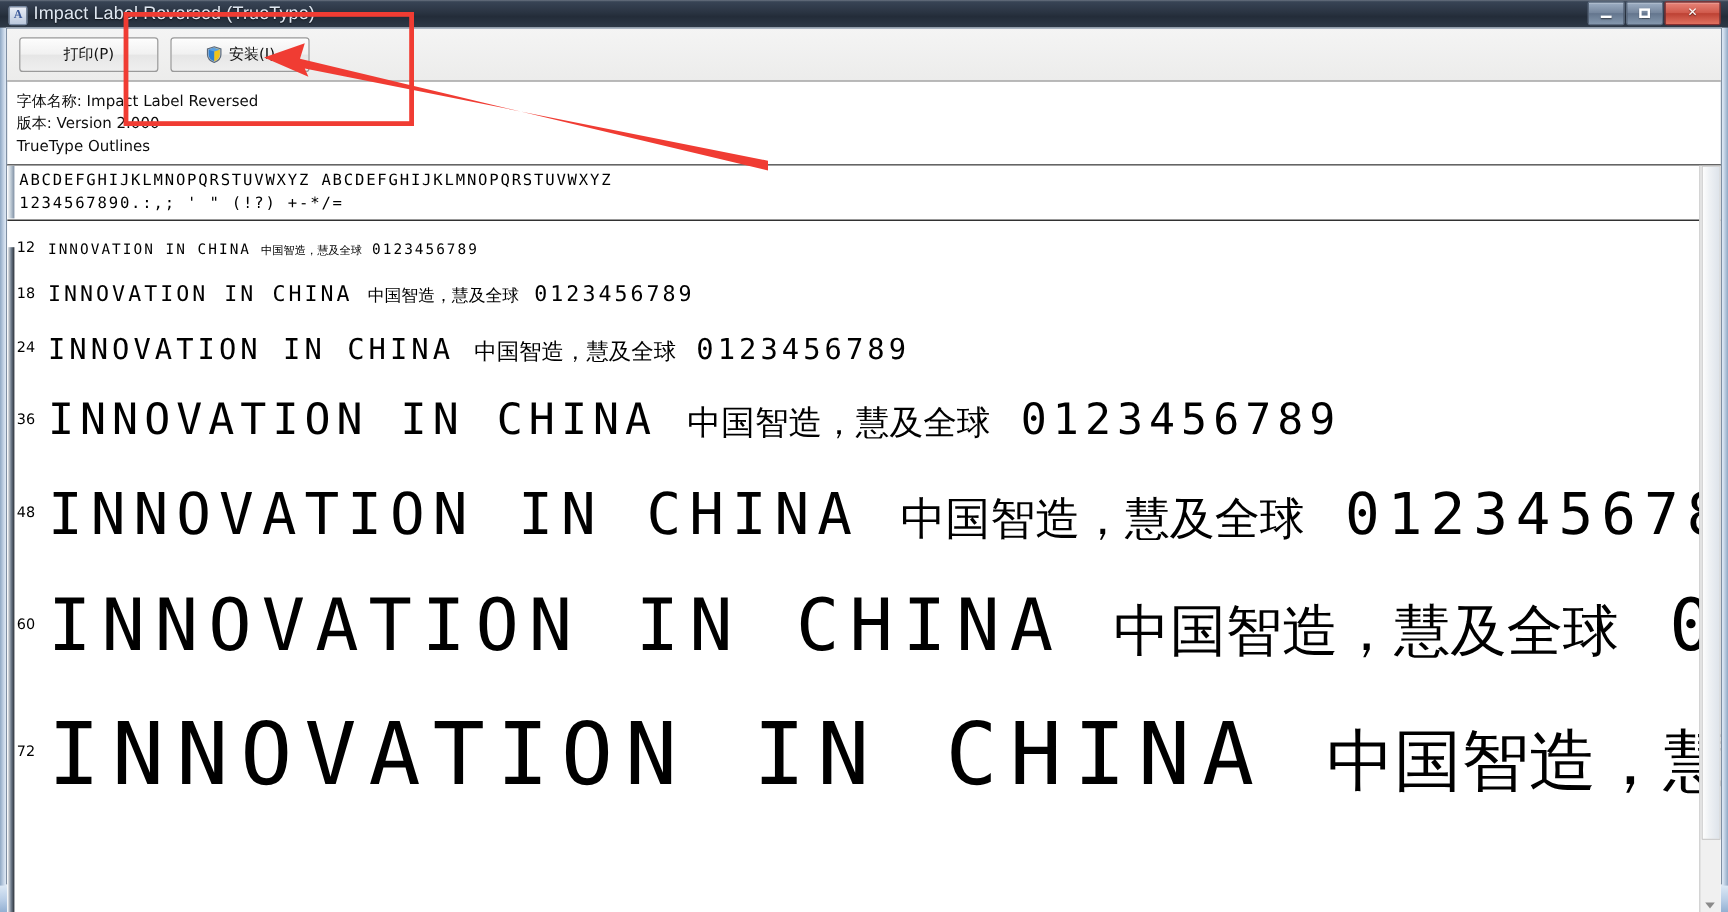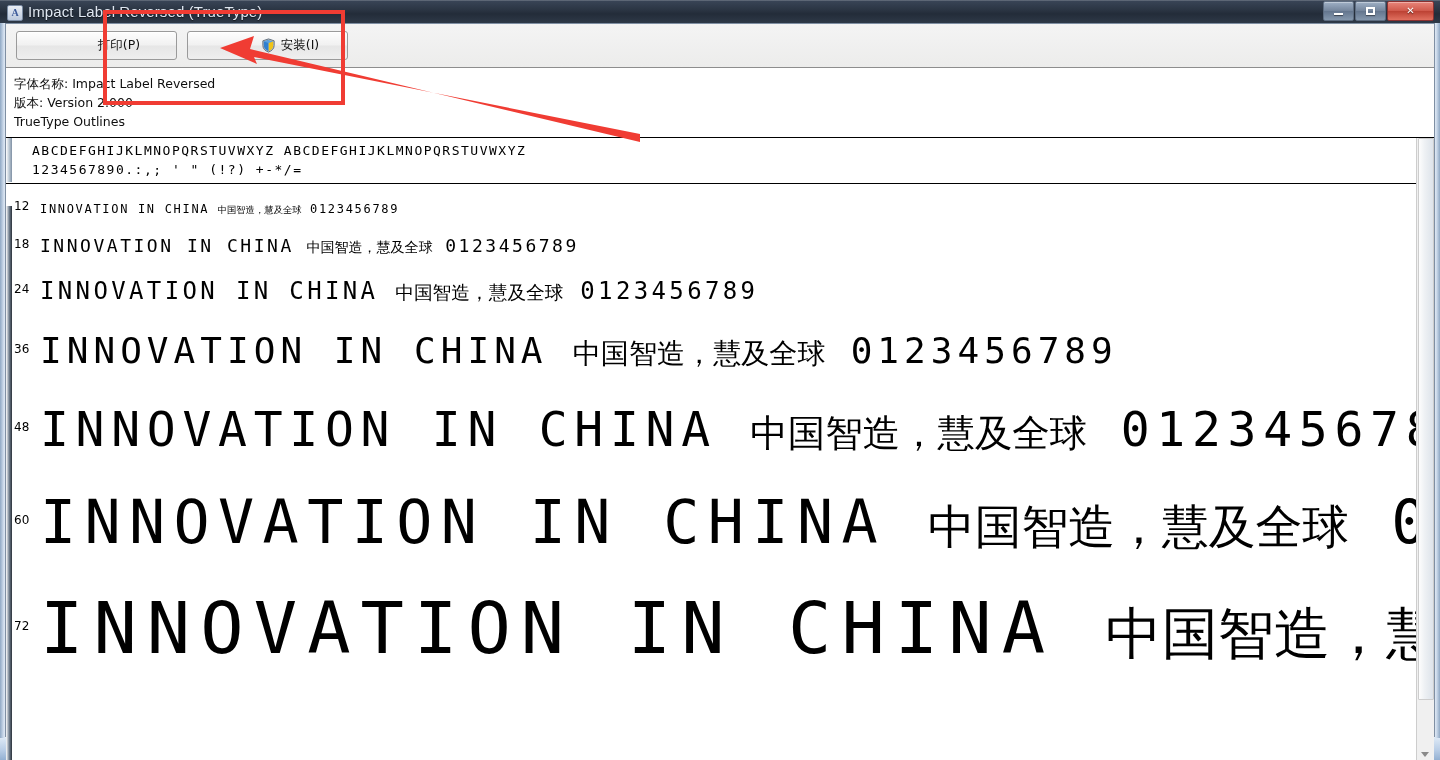--- a/index.html
+++ b/index.html
@@ -74,40 +74,39 @@
   }
   .btn{
     height:27px;min-width:114px;margin-right:10px;
     display:flex;align-items:center;justify-content:center;gap:5px;
     border:1px solid #9a9a9a;border-radius:3px;
     background:linear-gradient(180deg,#fdfdfd,#f1f1f1 48%,#e6e6e6 52%,#efefef);
     box-shadow:inset 0 1px 0 #fff;
     font-size:12.5px;color:#111;
     font-family:"DejaVu Sans","Liberation Sans",sans-serif;
     cursor:default;
-    padding-left:45px;
   }
   .shield{width:15px;height:15px;position:relative;flex:0 0 auto;}
   .shield svg{display:block;}
 
   
   .info{padding:6px 0 4px 8px;}
   .info div{
     font-size:12.5px;color:#0d0d0d;line-height:19px;
     font-family:"DejaVu Sans","Liberation Sans",sans-serif;white-space:nowrap;
   }
 
   
   .preview{position:relative;background:#fff;overflow:hidden;}
   .sep{height:1px;background:#000;margin:0;}
   .glyph{
     font-family:"DejaVu Sans Mono","Liberation Mono",monospace;
     color:#000;white-space:nowrap;letter-spacing:1.5px;
   }
-  .alpharow{padding-left:26px;}
+  .alpharow{padding-left:10px;}
   .sizerow{position:relative;white-space:nowrap;overflow:hidden;margin-top:12px;}
   .sizelbl{
     position:absolute;left:8px;font-size:12px;color:#000;
     font-family:"DejaVu Sans","Liberation Sans",sans-serif;
   }
   .sample{
     display:inline-block;white-space:nowrap;color:#000;
     font-family:"DejaVu Sans Mono","Liberation Mono",monospace;
   }
   .sample .cn{font-family:Liberation Mono, monospace;letter-spacing:0;text-align:center;}

